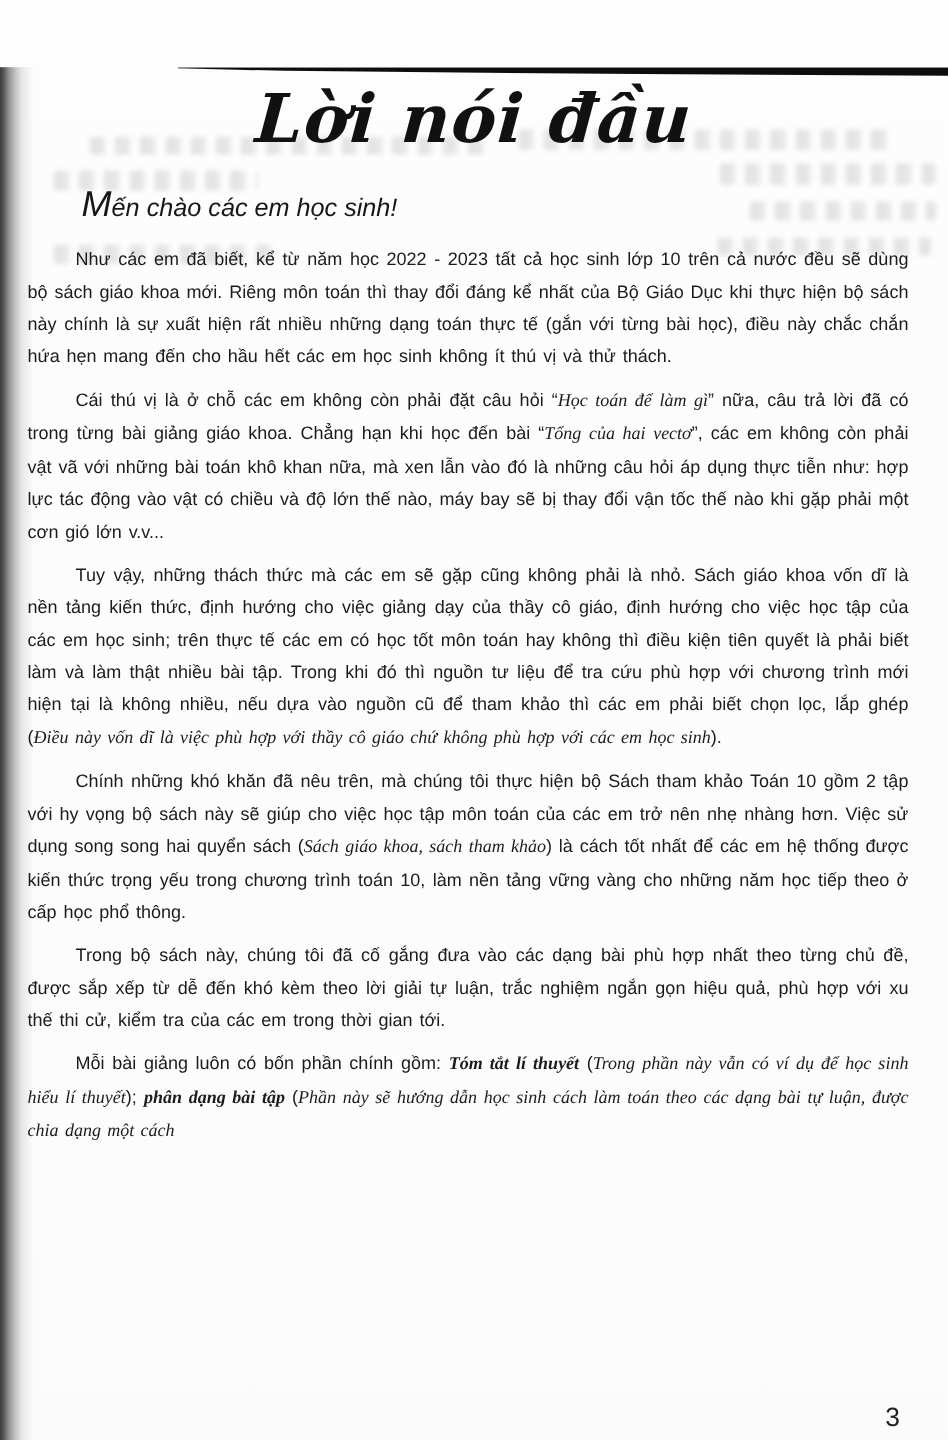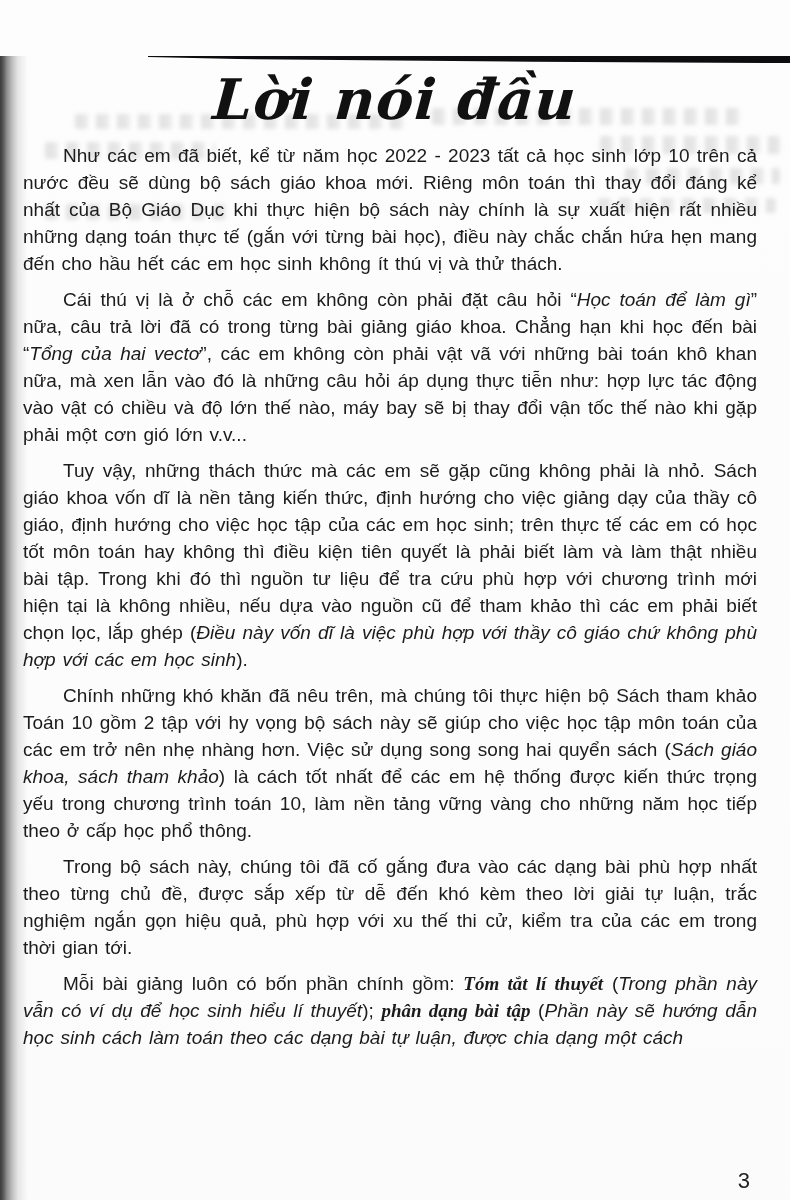--- a/index.html
+++ b/index.html
@@ -71,26 +71,26 @@
     line-height: 30px;
   }
   .content {
     position: relative;
     margin: 0 33px 0 23px;
   }
   p.para {
     margin: 0 0 9px 0;
     text-align: justify;
     text-indent: 40px;
-    font-size: 19px;
+    font-size: 15px;
     line-height: 27px;
     word-spacing: 1.5px;
     color: #1b1b1b;
   }
-  .seg-i  { font-style: italic; }
+  .seg-i  { font-style: italic; font-family: Liberation Serif, serif; }
   .seg-bi { font-weight: bold; font-style: italic; font-family: Liberation Serif, serif; }
   .page-number {
     position: absolute;
     right: 40px; top: 1112px;
     font-size: 22px;
     color: #222;
   }
 </style>
 </head>
 <body>
@@ -103,20 +103,21 @@
   <div class="ghost g1"></div>
   <div class="ghost g2"></div>
   <div class="ghost g3"></div>
   <div class="ghost g4"></div>
   <div class="ghost g5"></div>
   <div class="ghost g6"></div>
   <div class="ghost g7"></div>
 
   <div class="title">Lời nói đầu</div>
 
+  <div class="greeting">Mến chào các em học sinh!</div>
 
   <div class="content">
       <p class="para"><span>Như các em đã biết, kể từ năm học 2022 - 2023 tất cả học sinh lớp 10 trên cả nước đều sẽ dùng bộ sách giáo khoa mới. Riêng môn toán thì thay đổi đáng kể nhất của Bộ Giáo Dục khi thực hiện bộ sách này chính là sự xuất hiện rất nhiều những dạng toán thực tế (gắn với từng bài học), điều này chắc chắn hứa hẹn mang đến cho hầu hết các em học sinh không ít thú vị và thử thách.</span></p>
       <p class="para"><span>Cái thú vị là ở chỗ các em không còn phải đặt câu hỏi “</span><span class="seg-i">Học toán để làm gì</span><span>” nữa, câu trả lời đã có trong từng bài giảng giáo khoa. Chẳng hạn khi học đến bài “</span><span class="seg-i">Tổng của hai vectơ</span><span>”, các em không còn phải vật vã với những bài toán khô khan nữa, mà xen lẫn vào đó là những câu hỏi áp dụng thực tiễn như: hợp lực tác động vào vật có chiều và độ lớn thế nào, máy bay sẽ bị thay đổi vận tốc thế nào khi gặp phải một cơn gió lớn v.v...</span></p>
       <p class="para"><span>Tuy vậy, những thách thức mà các em sẽ gặp cũng không phải là nhỏ. Sách giáo khoa vốn dĩ là nền tảng kiến thức, định hướng cho việc giảng dạy của thầy cô giáo, định hướng cho việc học tập của các em học sinh; trên thực tế các em có học tốt môn toán hay không thì điều kiện tiên quyết là phải biết làm và làm thật nhiều bài tập. Trong khi đó thì nguồn tư liệu để tra cứu phù hợp với chương trình mới hiện tại là không nhiều, nếu dựa vào nguồn cũ để tham khảo thì các em phải biết chọn lọc, lắp ghép (</span><span class="seg-i">Điều này vốn dĩ là việc phù hợp với thầy cô giáo chứ không phù hợp với các em học sinh</span><span>).</span></p>
       <p class="para"><span>Chính những khó khăn đã nêu trên, mà chúng tôi thực hiện bộ Sách tham khảo Toán 10 gồm 2 tập với hy vọng bộ sách này sẽ giúp cho việc học tập môn toán của các em trở nên nhẹ nhàng hơn. Việc sử dụng song song hai quyển sách (</span><span class="seg-i">Sách giáo khoa, sách tham khảo</span><span>) là cách tốt nhất để các em hệ thống được kiến thức trọng yếu trong chương trình toán 10, làm nền tảng vững vàng cho những năm học tiếp theo ở cấp học phổ thông.</span></p>
       <p class="para"><span>Trong bộ sách này, chúng tôi đã cố gắng đưa vào các dạng bài phù hợp nhất theo từng chủ đề, được sắp xếp từ dễ đến khó kèm theo lời giải tự luận, trắc nghiệm ngắn gọn hiệu quả, phù hợp với xu thế thi cử, kiểm tra của các em trong thời gian tới.</span></p>
       <p class="para"><span>Mỗi bài giảng luôn có bốn phần chính gồm: </span><span class="seg-bi">Tóm tắt lí thuyết</span><span> (</span><span class="seg-i">Trong phần này vẫn có ví dụ để học sinh hiểu lí thuyết</span><span>); </span><span class="seg-bi">phân dạng bài tập</span><span> (</span><span class="seg-i">Phần này sẽ hướng dẫn học sinh cách làm toán theo các dạng bài tự luận, được chia dạng một cách</span></p>
     </div>
 

